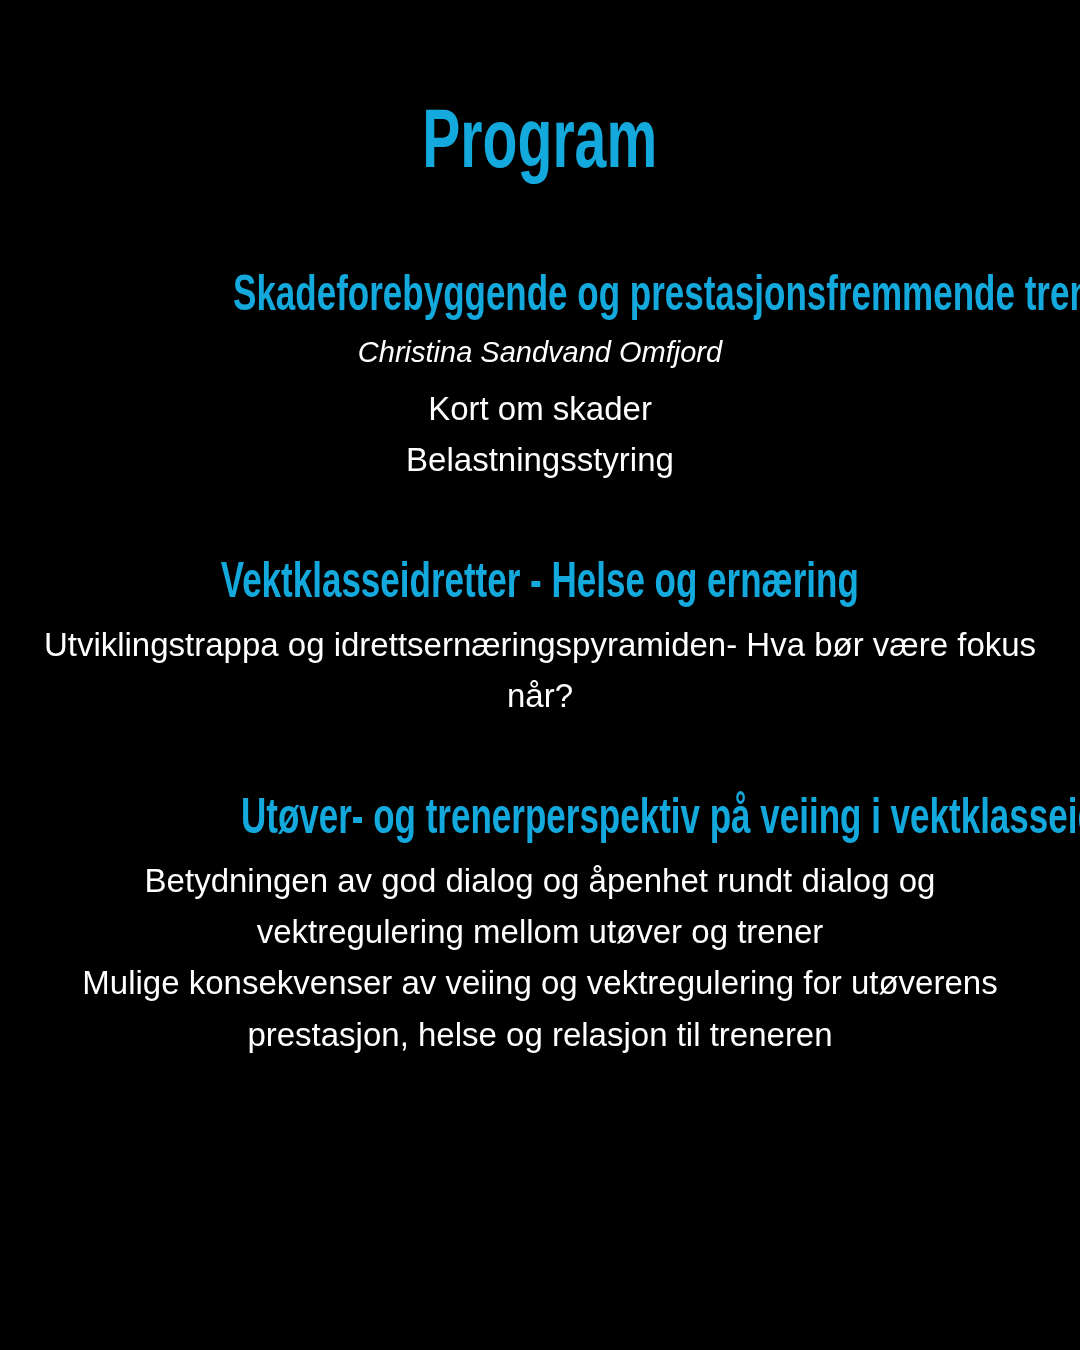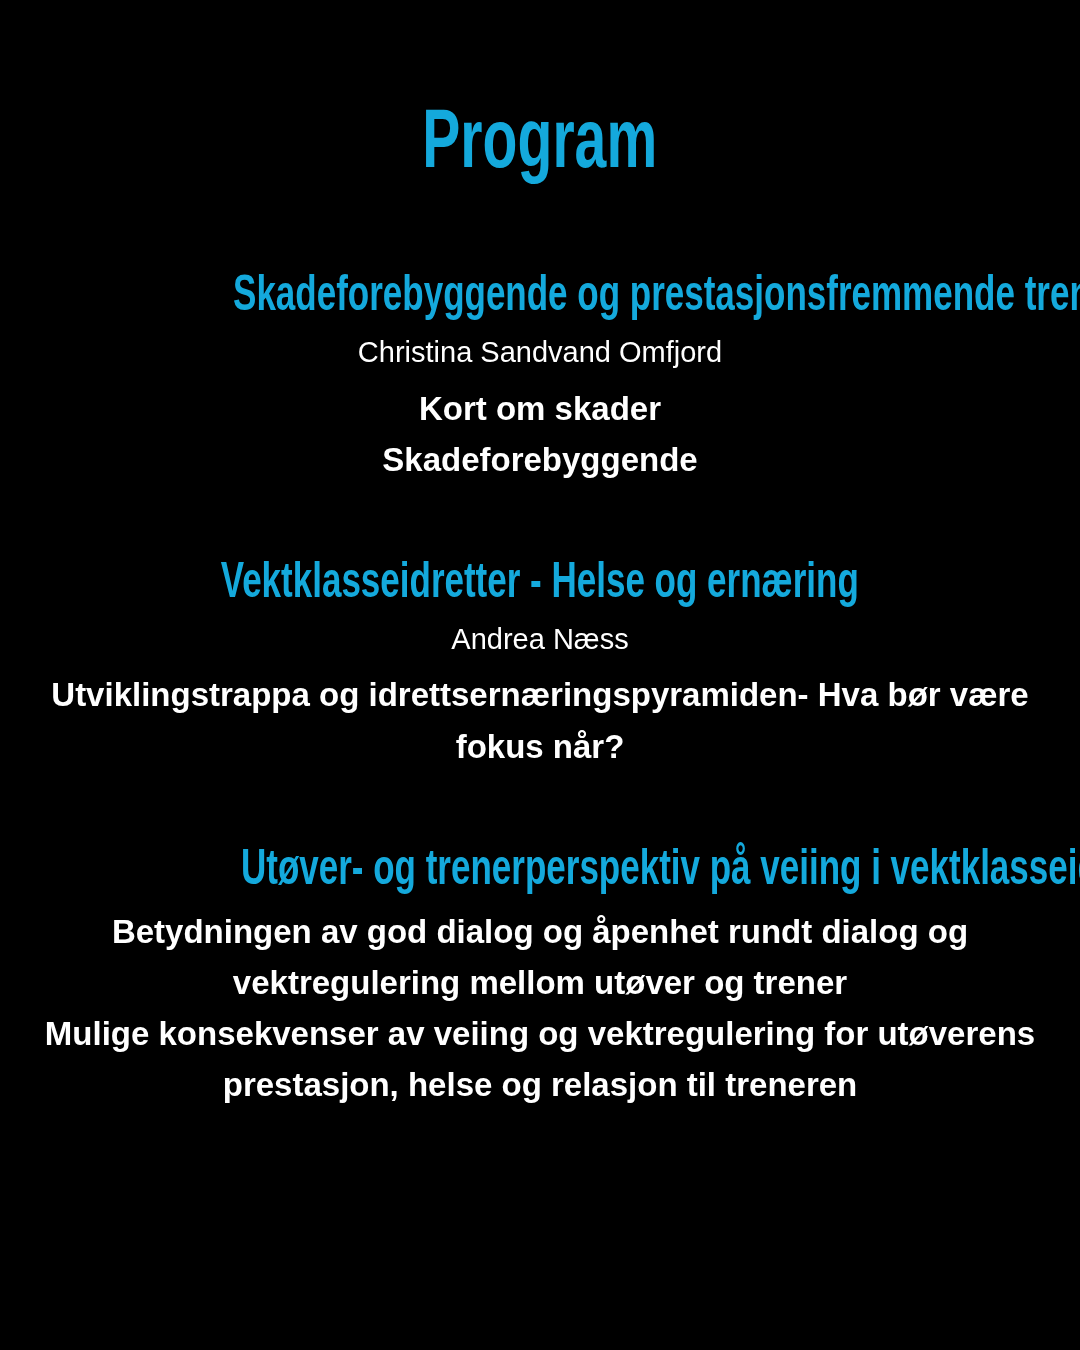--- a/index.html
+++ b/index.html
@@ -45,56 +45,56 @@
     font-size: 50px;
     line-height: 1.0;
     color: var(--accent);
   }
   .section-heading .condensed {
     transform: scaleX(0.70);
   }
   .speaker {
     margin: 0 0 10px 0;
     font-size: 29px;
+    font-style: italic;
     font-weight: 400;
     color: #ffffff;
     line-height: 1.4;
   }
   .item {
     margin: 0 auto;
     max-width: 1004px;
     font-size: 33px;
-    font-weight: 700;
+    font-weight: 400;
     color: #ffffff;
     line-height: 1.55;
   }
 </style>
 </head>
 <body style="background: rgb(0, 0, 0);">
 
 <div class="poster">
 
   <h1 class="title">
     <span class="condensed">Program</span>
   </h1>
 
   <section class="section">
     <h2 class="section-heading">
       <span class="condensed">Skadeforebyggende og prestasjonsfremmende trening</span>
     </h2>
     <p class="speaker">Christina Sandvand Omfjord</p>
     <p class="item">Kort om skader</p>
-    <p class="item">Skadeforebyggende</p>
+    <p class="item">Belastningsstyring</p>
   </section>
 
   <section class="section">
     <h2 class="section-heading">
       <span class="condensed">Vektklasseidretter - Helse og ernæring</span>
     </h2>
-    <p class="speaker">Andrea Næss</p>
     <p class="item">Utviklingstrappa og idrettsernæringspyramiden- Hva bør være fokus når?</p>
   </section>
 
   <section class="section">
     <h2 class="section-heading">
       <span class="condensed">Utøver- og trenerperspektiv på veiing i vektklasseidretter</span>
     </h2>
     <p class="item">Betydningen av god dialog og åpenhet rundt dialog og vektregulering mellom utøver og trener</p>
     <p class="item">Mulige konsekvenser av veiing og vektregulering for utøverens prestasjon, helse og relasjon til treneren</p>
   </section>

